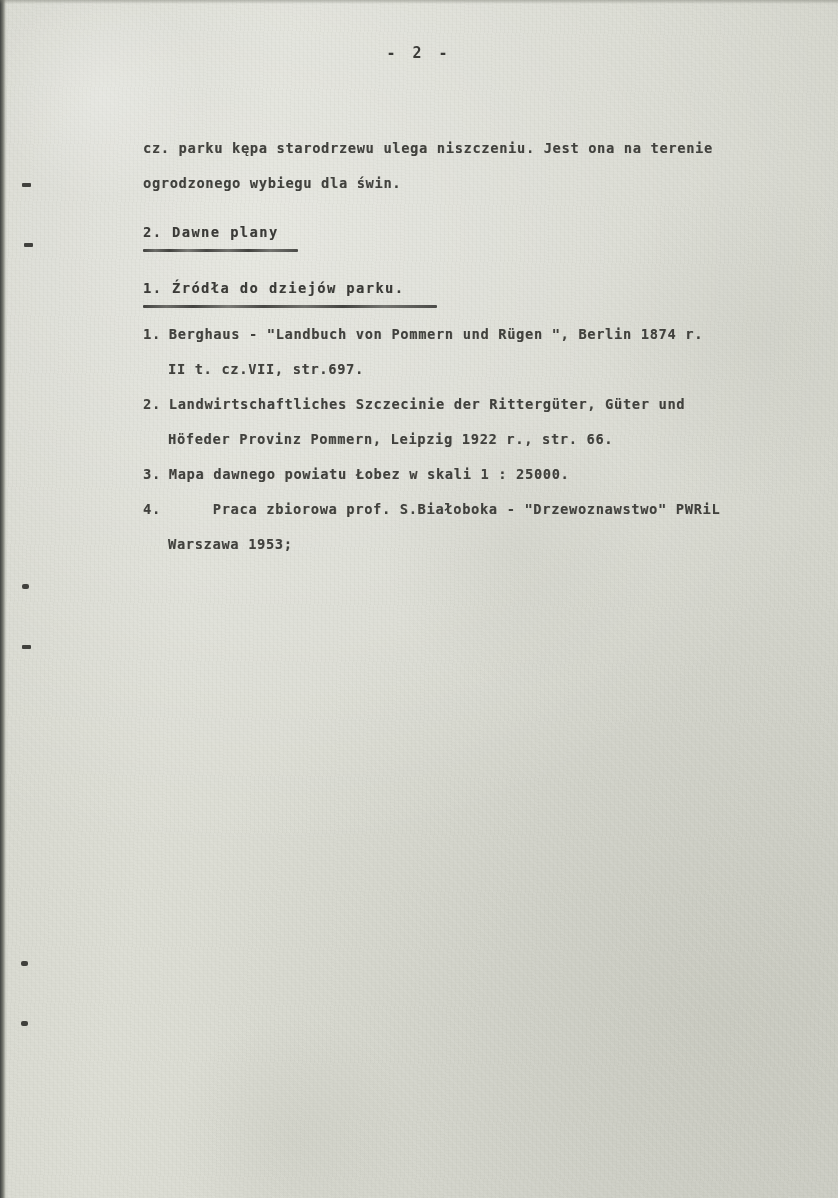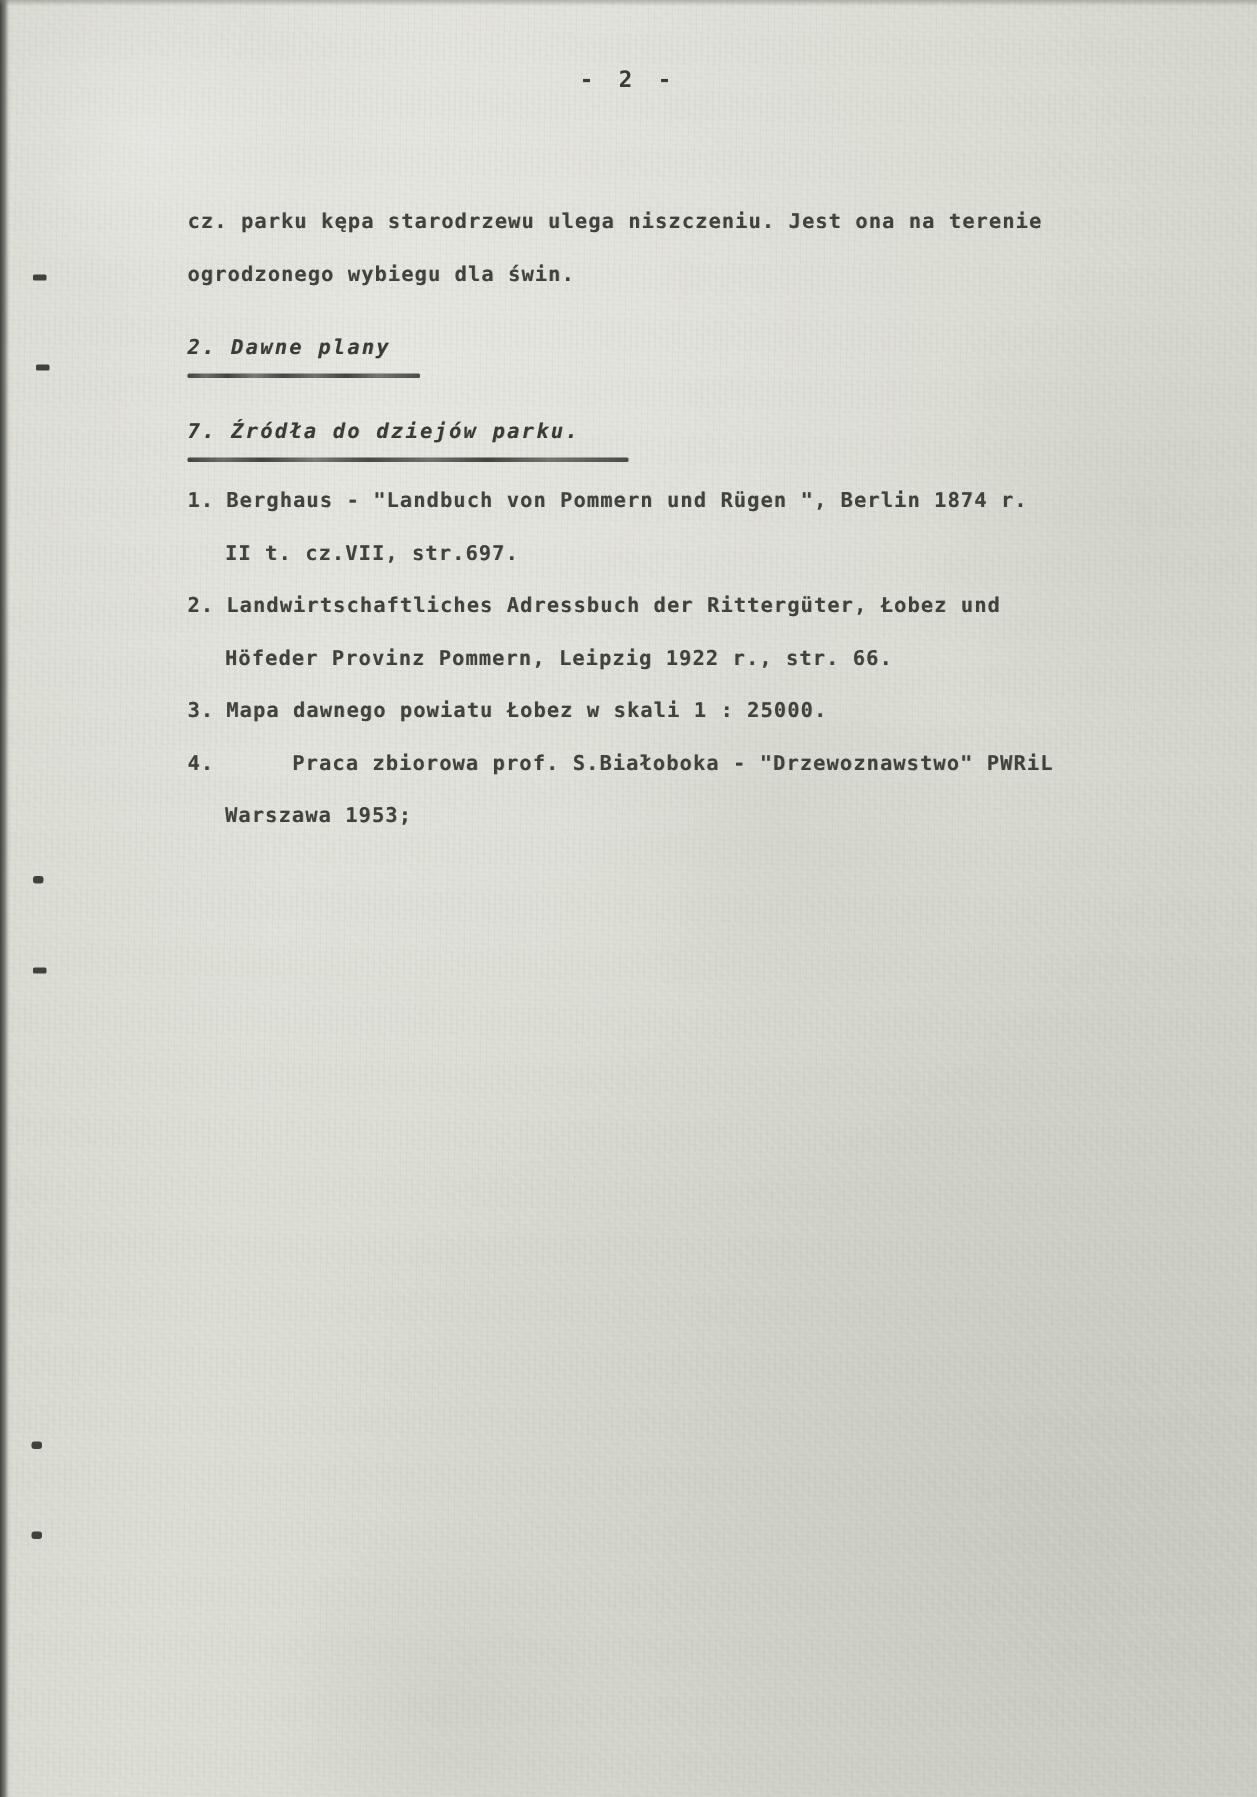--- a/index.html
+++ b/index.html
@@ -62,38 +62,38 @@
     right: 0;
     text-align: center;
     font-size: 15px;
     font-weight: bold;
     letter-spacing: 4px;
     color: #3a3a37;
   }
 
   .body-text {
     position: absolute;
-    left: 125px;
+    left: 143px;
     top: 131px;
     width: 670px;
   }
 
   .line {
     font-size: 13.6px;
     letter-spacing: 0.72px;
     font-weight: bold;
     color: #41413d;
     white-space: pre;
     height: 35px;
     line-height: 35px;
     text-shadow: 0.4px 0.3px 0 rgba(60,60,56,0.35);
   }
   .line.indent { padding-left: 25px; }
 
-  .heading-block { position: relative; font-style: italic; }
+  .heading-block { position: relative; }
   .heading-text {
     font-size: 13.6px;
     letter-spacing: 1.5px;
     font-weight: bold;
     color: #3a3a37;
     white-space: pre;
     height: 26px;
     line-height: 26px;
     text-shadow: 0.4px 0.3px 0 rgba(60,60,56,0.4);
   }
@@ -139,33 +139,33 @@
       <div class="line">ogrodzonego wybiegu dla świn.</div>
     </div>
 
     <div class="heading-block gap-before" style="margin-top:18px;">
       <div class="heading-text">2. Dawne plany</div>
       <div class="heading-rule" style="width:155px;margin-top:4px;"></div>
     </div>
 
 
     <div class="heading-block" style="margin-top:23px;">
-      <div class="heading-text">7. Źródła do dziejów parku.</div>
+      <div class="heading-text">1. Źródła do dziejów parku.</div>
       <div class="heading-rule" style="width:294px;margin-top:4px;"></div>
     </div>
 
     <div style="margin-top:9px;">
 
       <div>
         <div class="line"><span>1.</span><span style="margin-left:8px;">Berghaus - "Landbuch von Pommern und Rügen ", Berlin 1874 r.</span></div>
         <div class="line indent">II t. cz.VII, str.697.</div>
       </div>
 
       <div>
-        <div class="line"><span>2.</span><span style="margin-left:8px;">Landwirtschaftliches Adressbuch der Rittergüter, Łobez und</span></div>
+        <div class="line"><span>2.</span><span style="margin-left:8px;">Landwirtschaftliches Szczecinie der Rittergüter, Güter und</span></div>
         <div class="line indent">Höfeder Provinz Pommern, Leipzig 1922 r., str. 66.</div>
       </div>
 
       <div>
         <div class="line"><span>3.</span><span style="margin-left:8px;">Mapa dawnego powiatu Łobez w skali 1 : 25000.</span></div>
       </div>
 
       <div>
         <div class="line"><span>4.</span><span style="margin-left:8px;padding-left:44px;">Praca zbiorowa prof. S.Białoboka - "Drzewoznawstwo" PWRiL</span></div>
         <div class="line indent">Warszawa 1953;</div>

